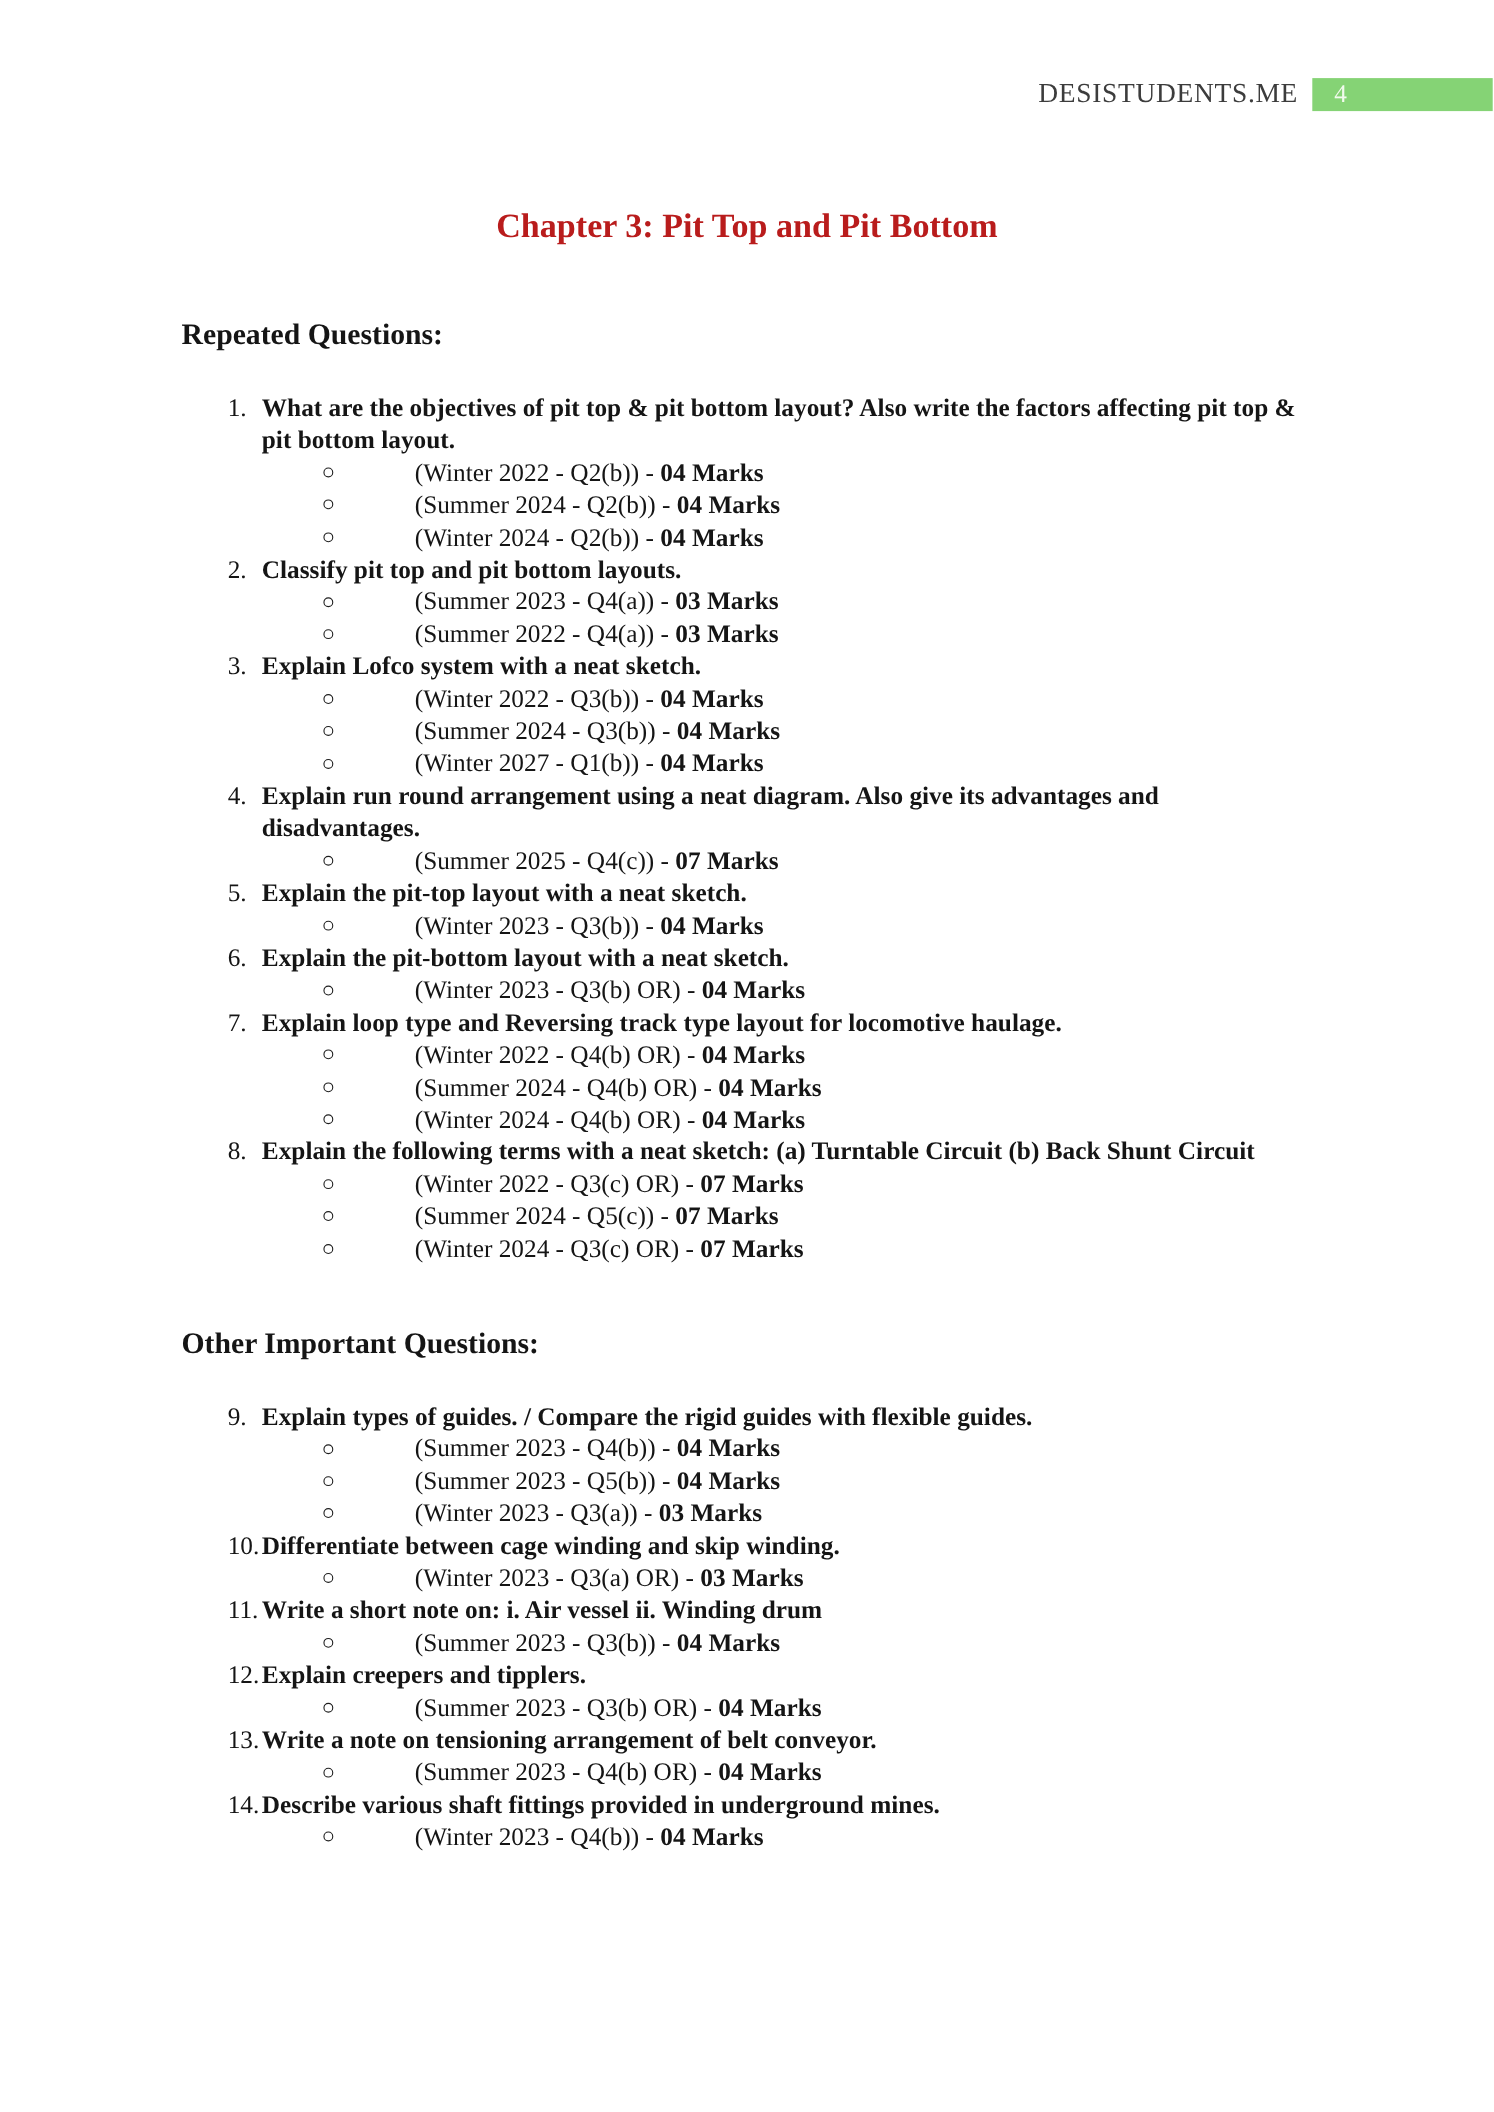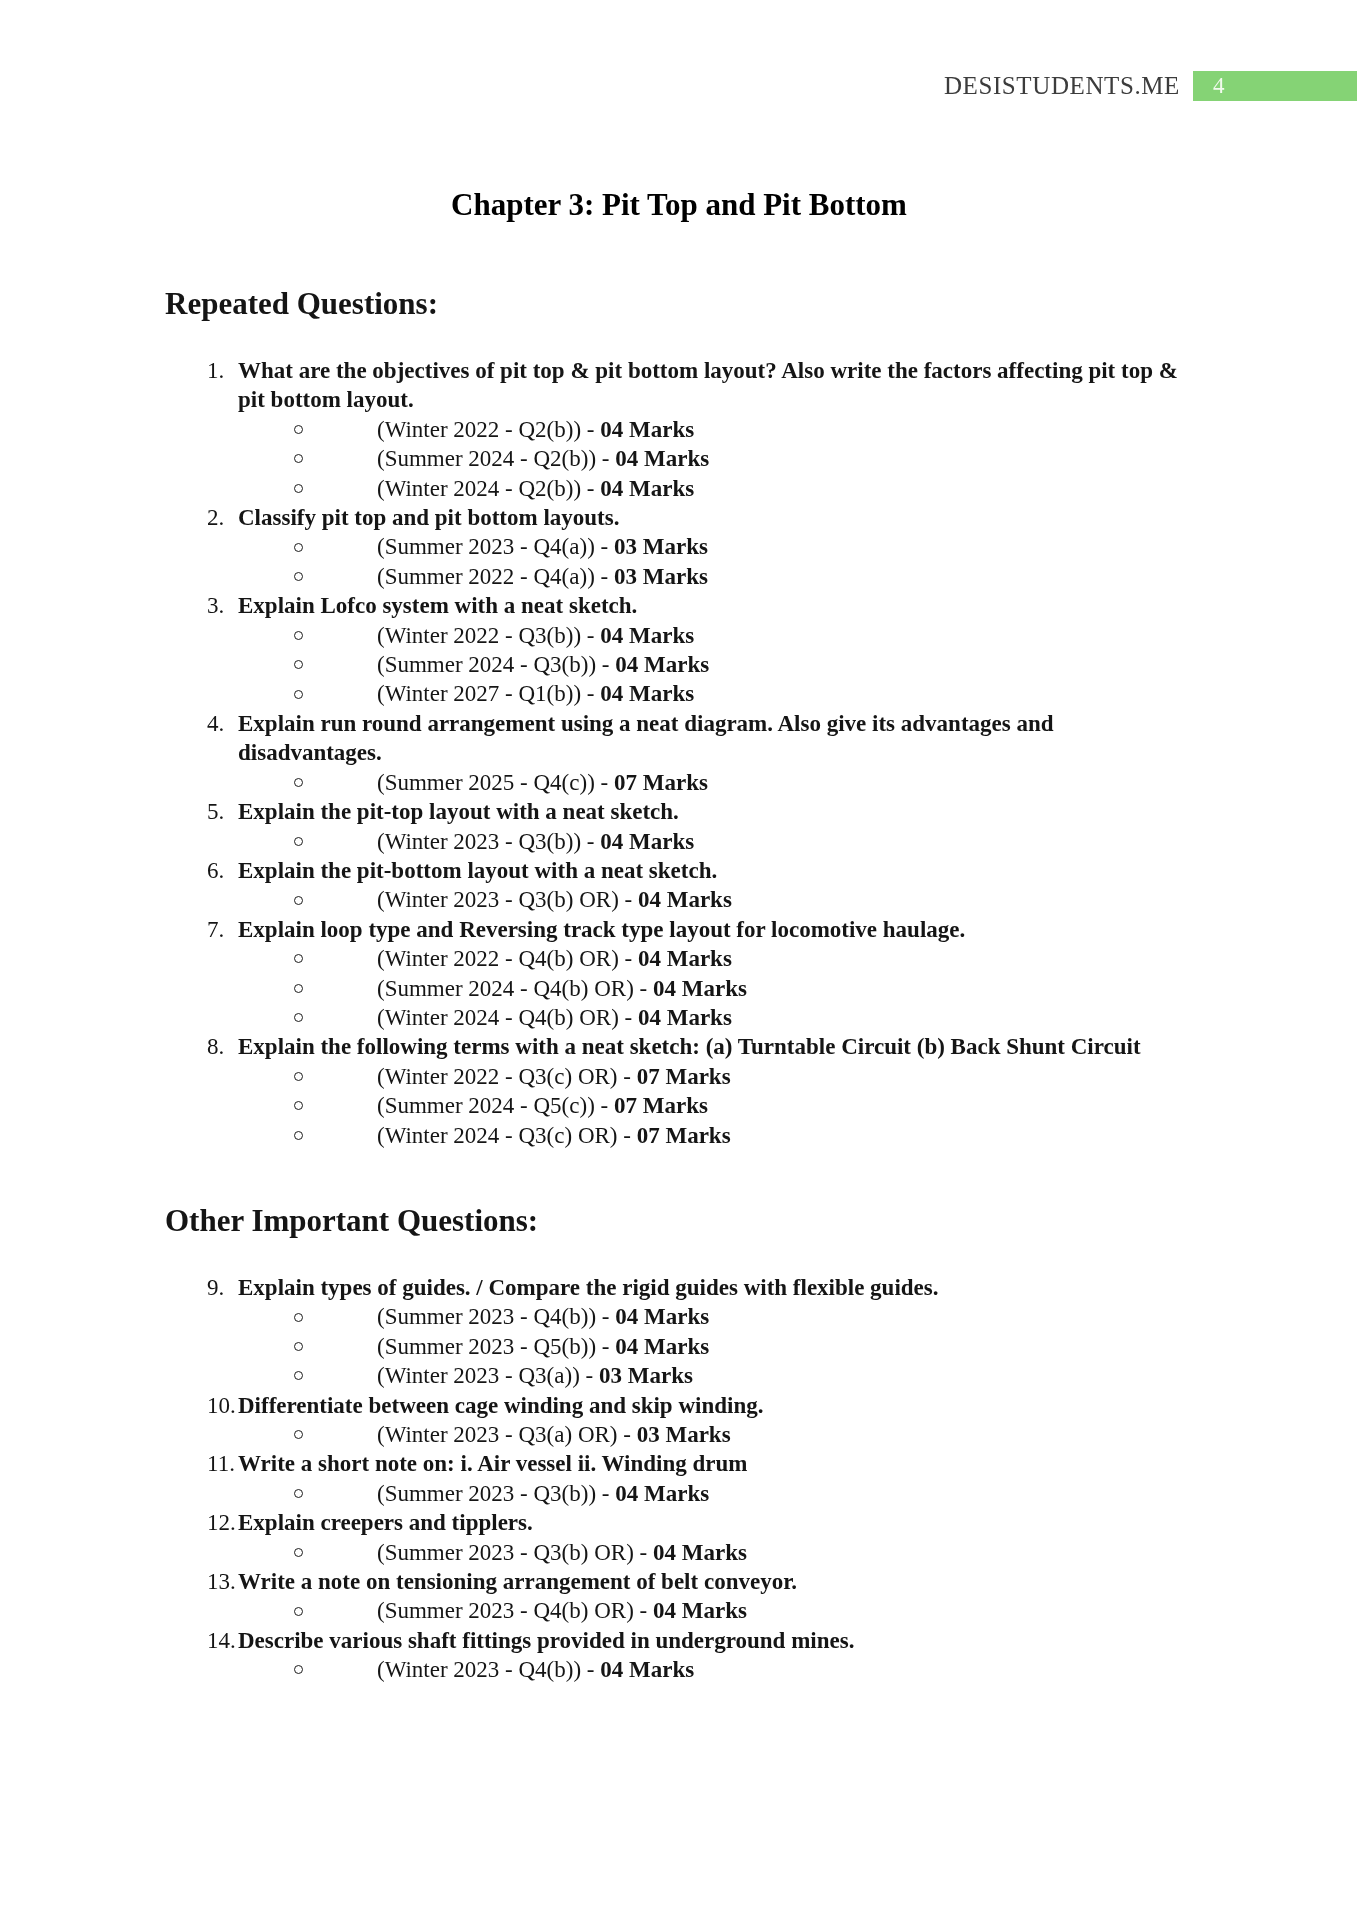--- a/index.html
+++ b/index.html
@@ -36,30 +36,30 @@
     font-size: 23px;
     padding-left: 20px;
     box-sizing: border-box;
     margin-right: 1px;
   }
   .title {
     margin: 86px 0 0 0;
     font-size: 31px;
     font-weight: bold;
     text-align: center;
-    color: #000000;
+    color: #b91c1c;
   }
   .doc-body {
     padding-left: 165px;
     padding-right: 165px;
     font-size: 23px;
     line-height: 29.4px;
   }
   .section-heading {
-    font-size: 31px;
+    font-size: 27px;
     font-weight: bold;
     margin: 66px 0 0 0;
     line-height: 30px;
   }
   .section + .section .section-heading { margin-top: 56px; }
   .question-list { margin-top: 37px; }
   .q { display: flex; padding-left: 42px; }
   .q-num { flex: 0 0 31px; font-weight: normal; }
   .q-body { flex: 1; min-width: 0; }
   .q-text { font-weight: bold; }

